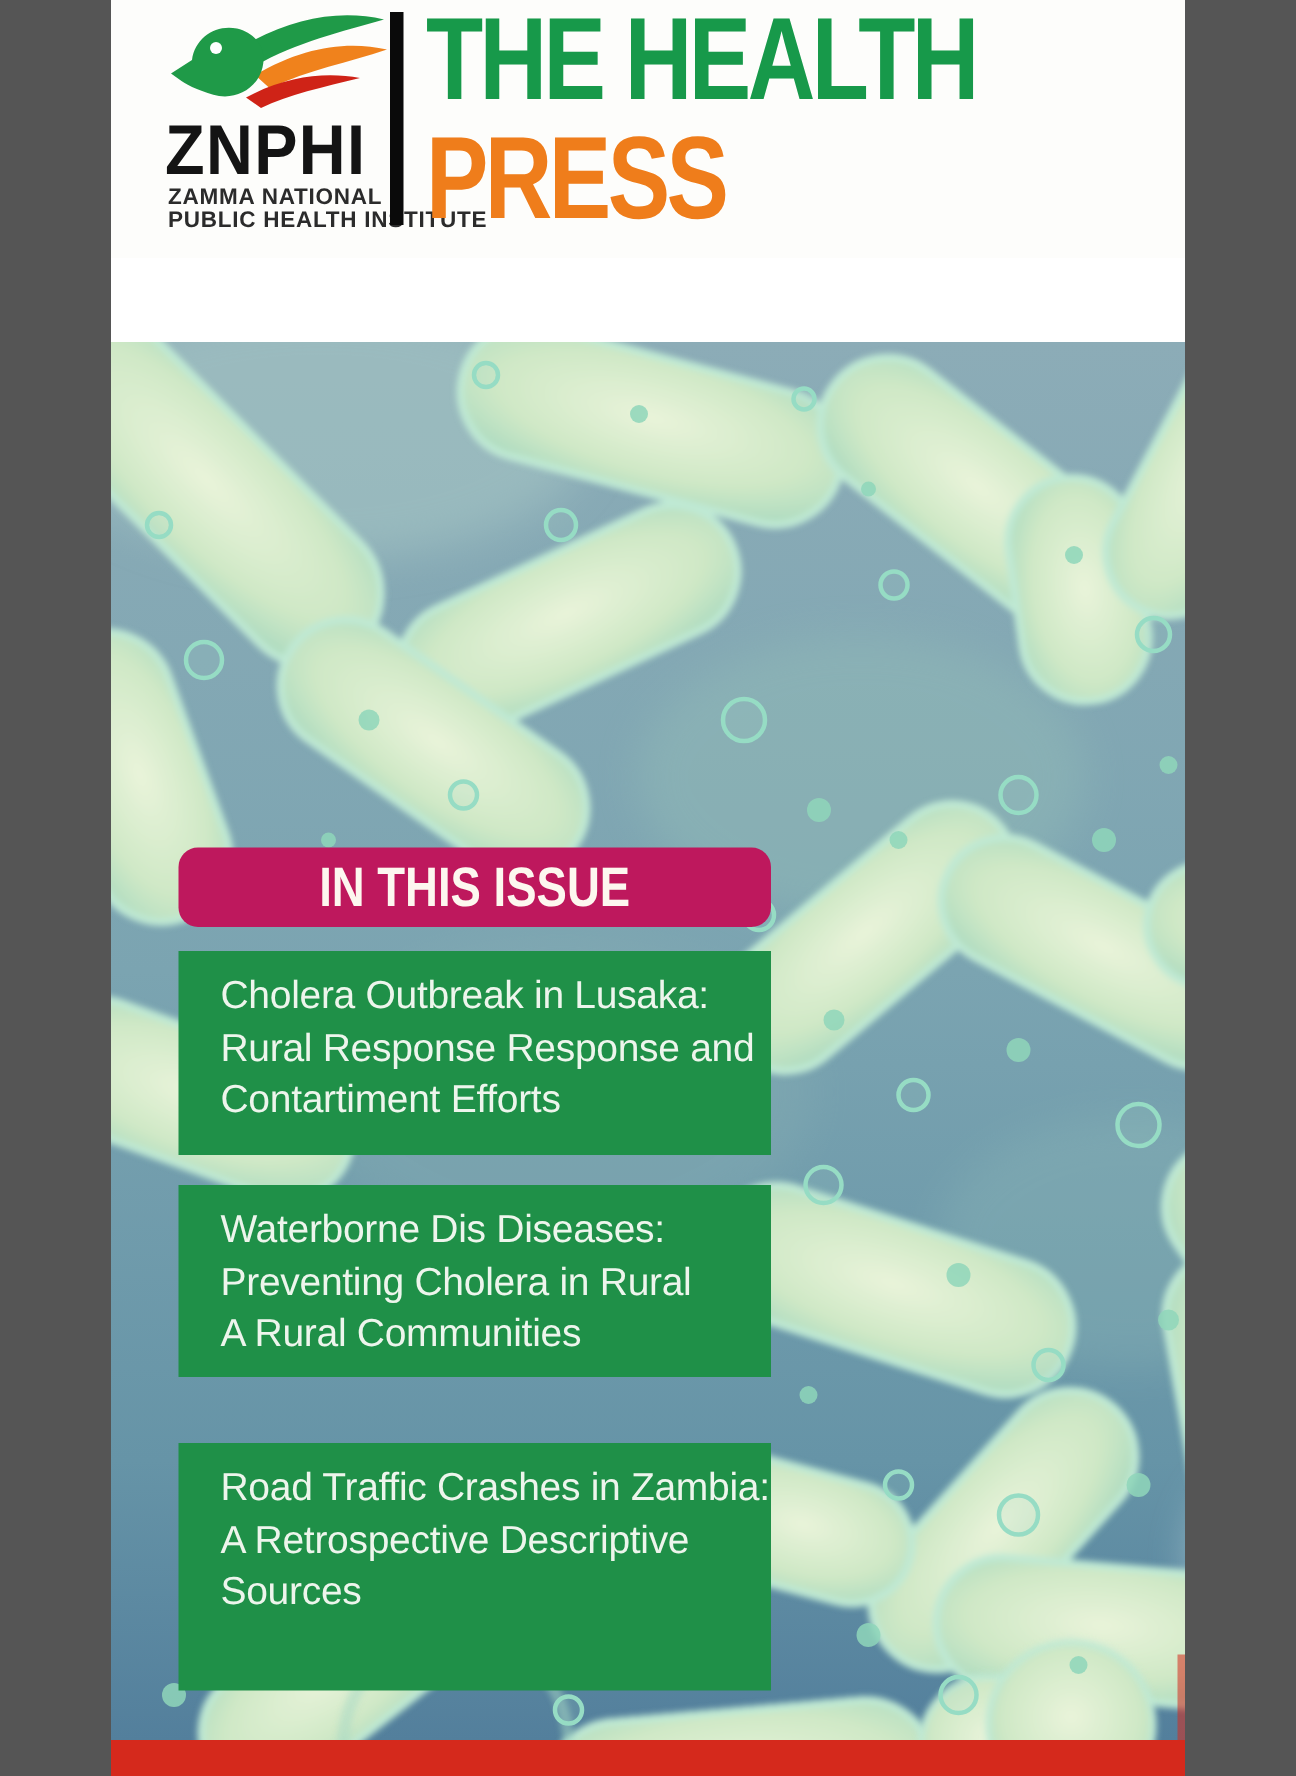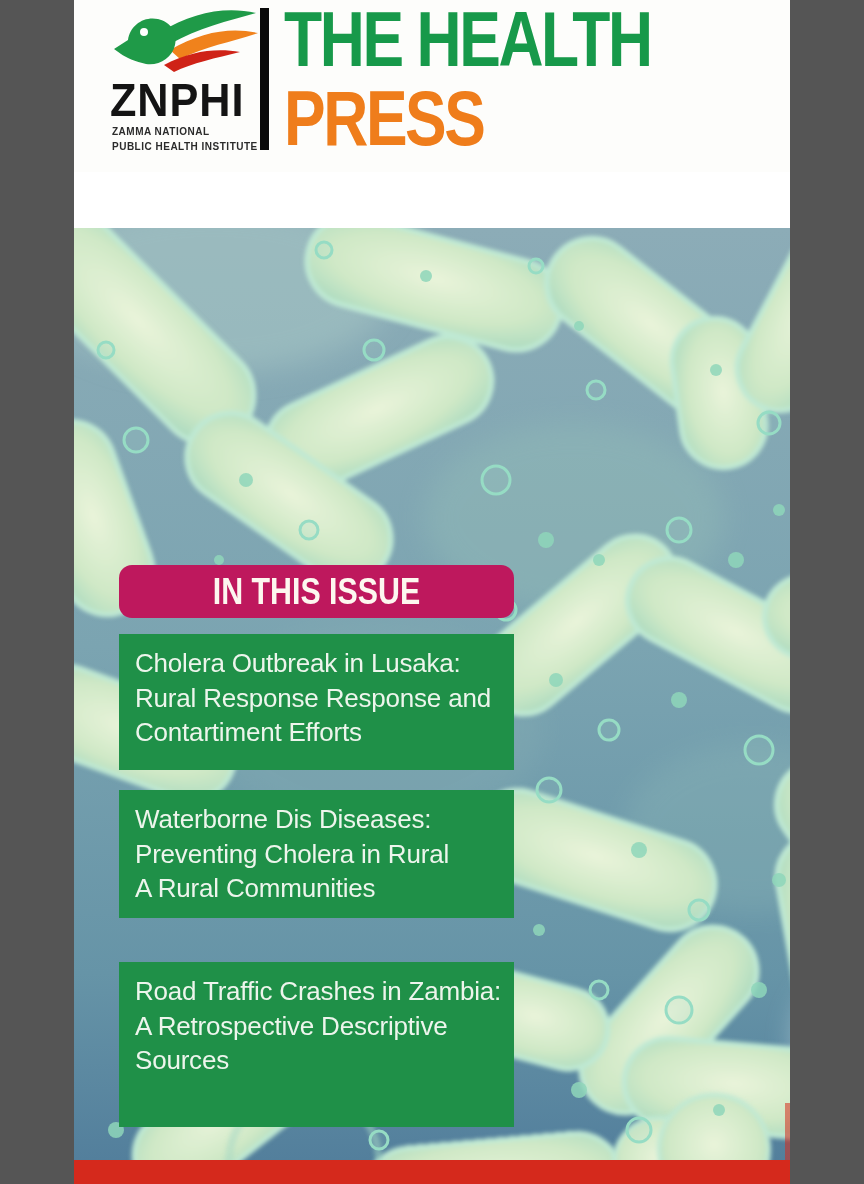--- a/index.html
+++ b/index.html
@@ -27,21 +27,21 @@
   }
   .logo-art { position: absolute; left: 34px; top: 4px; }
   .logo-acronym {
     position: absolute; left: 36px; top: 72px;
     font-size: 47px; font-weight: 600; color: #141414;
     letter-spacing: 1px;
     transform: scaleX(0.92); transform-origin: 0 0;
   }
   .logo-org {
     position: absolute; left: 38px; top: 124px;
-    font-size: 10px; font-weight: 700; color: #2b2b2b;
+    font-size: 15px; font-weight: 700; color: #2b2b2b;
     letter-spacing: 0.5px; line-height: 15px;
   }
   .masthead-divider {
     position: absolute; left: 186px; top: 8px;
     width: 9px; height: 142px; background: #0a0a0a;
   }
   .masthead-title {
     position: absolute; left: 210px; top: 0px;
     line-height: 79px; white-space: nowrap;
   }
@@ -96,21 +96,21 @@
   .issue-pill .pill-text {
     color: #fdf7ef; font-size: 37px; font-weight: 700;
     letter-spacing: 0px;
     transform: scaleX(0.82);
   }
   .article-card {
     position: absolute; left: 45px;
     width: 395px;
     background: #1f9048;
     color: #edf5ec;
-    padding: 12px 16px;
+    padding: 12px 28px;
     font-size: 26px; line-height: 34.5px;
     letter-spacing: -0.2px;
   }
   .card-1 { top: 634px; height: 136px; }
   .card-2 { top: 790px; height: 128px; }
   .card-3 { top: 938px; height: 165px; margin-top: 24px; }
   .article-line { white-space: nowrap; }
 
   
   .footer-bar {

